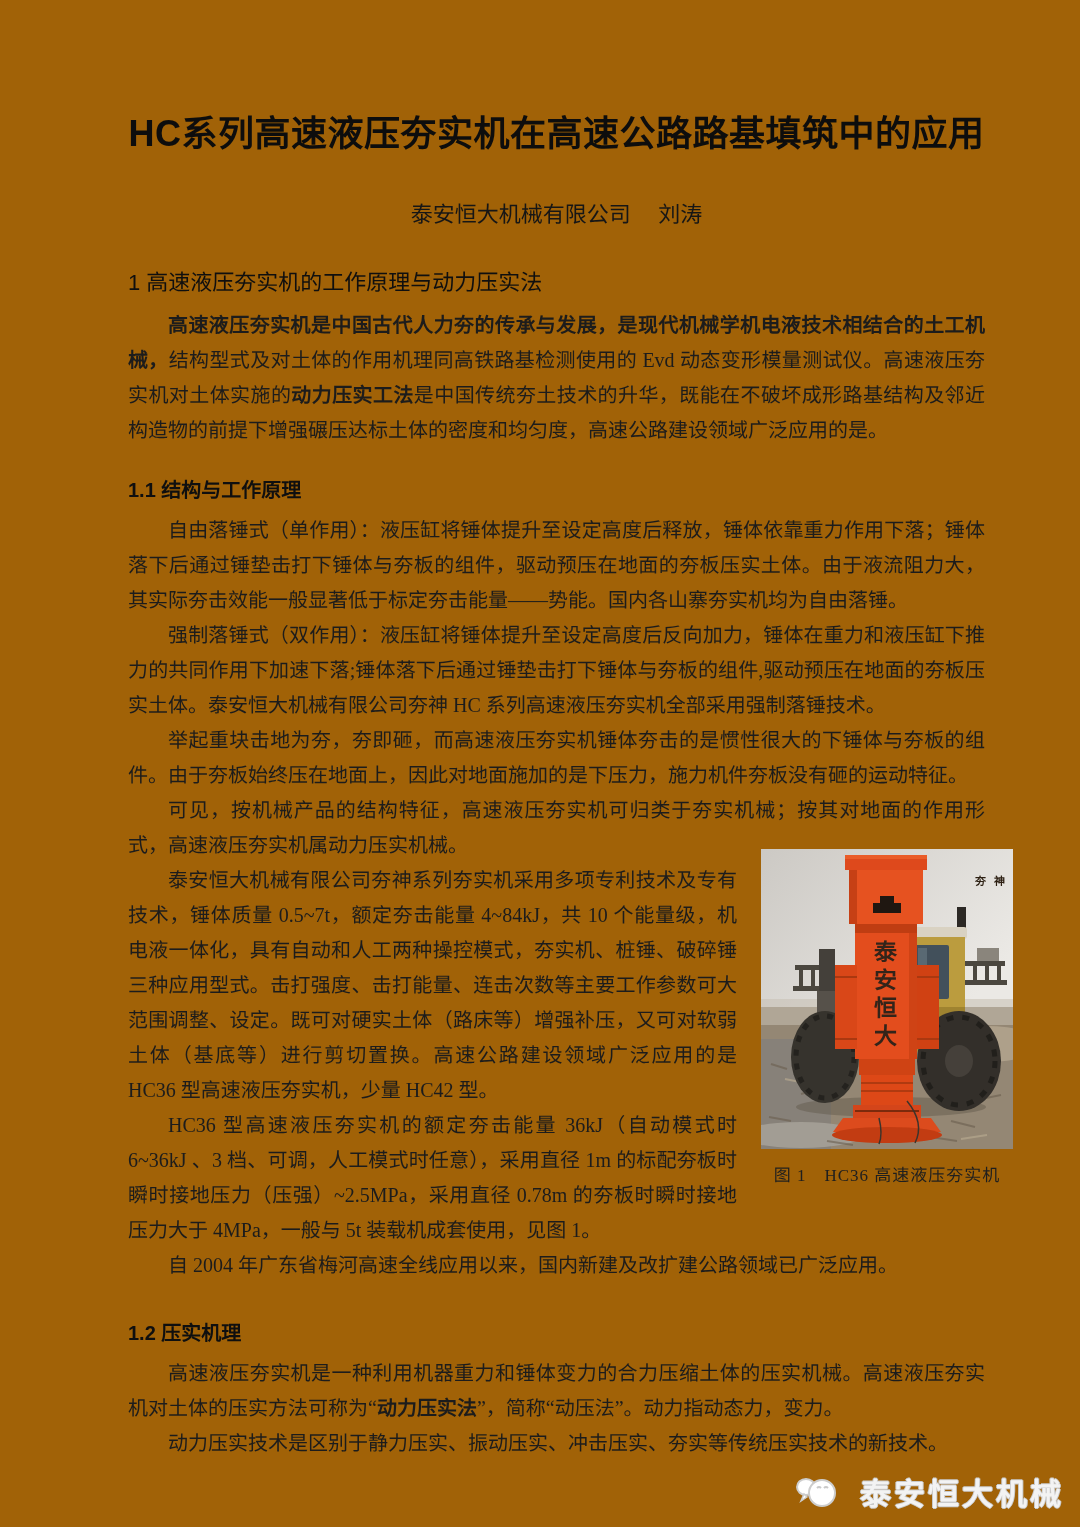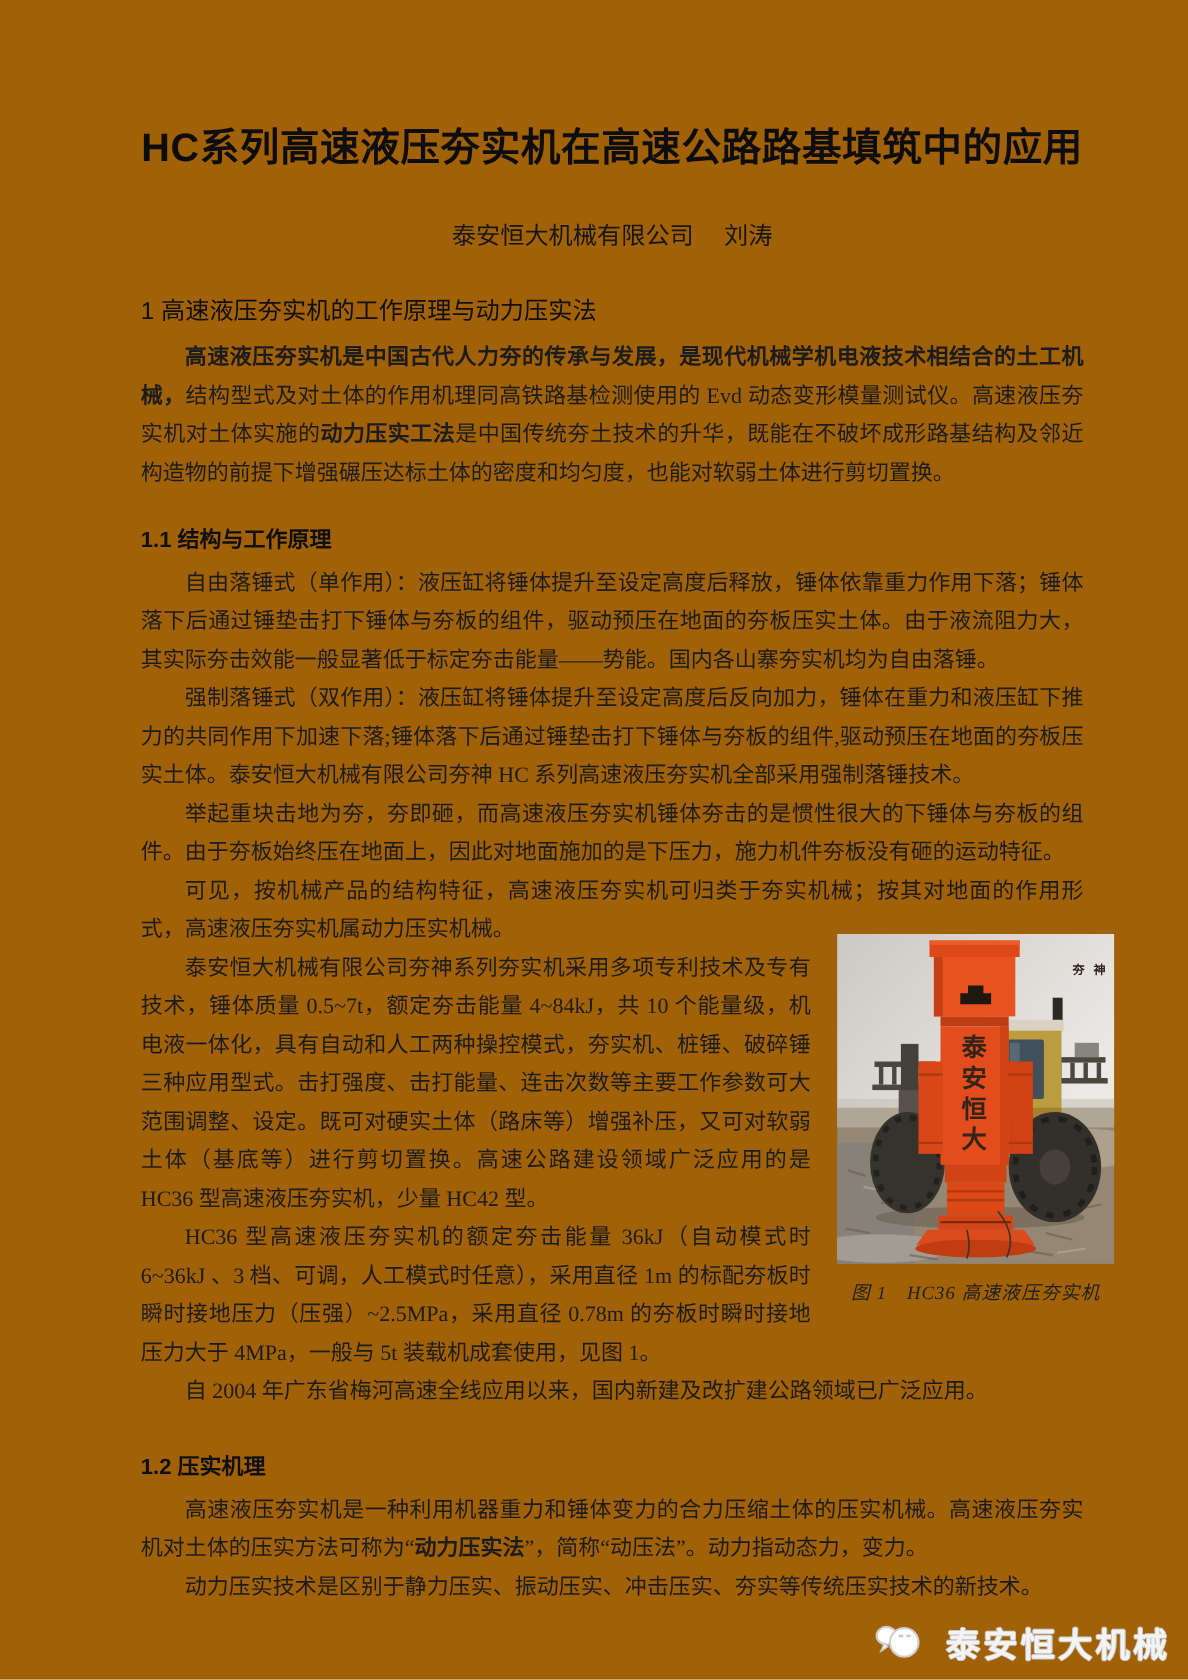--- a/index.html
+++ b/index.html
@@ -43,44 +43,43 @@
     font-size:11px; font-weight:bold; color:#2d2013;
   }
   .m-vert {
     position:absolute; top:90px; left:113px; width:26px;
     font-size:23px; line-height:28px; font-weight:bold; color:#33241a;
     word-break:break-all;
   }
   .fig figcaption {
     margin-top:12px; text-align:center; font-size:17px; letter-spacing:1px;
     color:#1f1f1f;
-    font-style:italic;
   }
 
   .watermark {
     position:absolute; right:16px; bottom:12px;
-    display:flex; align-items:center; gap:20px;
+    display:flex; align-items:flex-start; gap:20px;
   }
   .wm-text {
     font-family:"Liberation Sans","DejaVu Sans",sans-serif; font-weight:bold;
     font-size:31px; letter-spacing:3px; color:#f3f3f3;
     text-shadow:1px 0 #c9c9c9, -1px 0 #c9c9c9, 0 1px #c9c9c9, 0 -1px #c9c9c9;
   }
 </style>
 </head>
 <body>
 
 <div class="page">
   <div class="content">
 
     <h1 class="title">HC系列高速液压夯实机在高速公路路基填筑中的应用</h1>
     <div class="author">泰安恒大机械有限公司　 刘涛</div>
 
     <h2 class="h-main">1 高速液压夯实机的工作原理与动力压实法</h2>
-    <p class="para"><span class="b">高速液压夯实机是中国古代人力夯的传承与发展，是现代机械学机电液技术相结合的土工机械，</span><span>结构型式及对土体的作用机理同高铁路基检测使用的 Evd 动态变形模量测试仪。高速液压夯实机对土体实施的</span><span class="b">动力压实工法</span><span>是中国传统夯土技术的升华，既能在不破坏成形路基结构及邻近构造物的前提下增强碾压达标土体的密度和均匀度，也能对软弱土体进行剪切置换。</span></p>
+    <p class="para"><span class="b">高速液压夯实机是中国古代人力夯的传承与发展，是现代机械学机电液技术相结合的土工机械，</span><span>结构型式及对土体的作用机理同高铁路基检测使用的 Evd 动态变形模量测试仪。高速液压夯实机对土体实施的</span><span class="b">动力压实工法</span><span>是中国传统夯土技术的升华，既能在不破坏成形路基结构及邻近构造物的前提下增强碾压达标土体的密度和均匀度，高速公路建设领域广泛应用的是。</span></p>
 
     <h3 class="h-sub">1.1 结构与工作原理</h3>
     <p class="para"><span>自由落锤式（单作用）：液压缸将锤体提升至设定高度后释放，锤体依靠重力作用下落；锤体落下后通过锤垫击打下锤体与夯板的组件，驱动预压在地面的夯板压实土体。由于液流阻力大，其实际夯击效能一般显著低于标定夯击能量——势能。国内各山寨夯实机均为自由落锤。</span></p>
     <p class="para"><span>强制落锤式（双作用）：液压缸将锤体提升至设定高度后反向加力，锤体在重力和液压缸下推力的共同作用下加速下落;锤体落下后通过锤垫击打下锤体与夯板的组件,驱动预压在地面的夯板压实土体。泰安恒大机械有限公司夯神 HC 系列高速液压夯实机全部采用强制落锤技术。</span></p>
     <p class="para"><span>举起重块击地为夯，夯即砸，而高速液压夯实机锤体夯击的是惯性很大的下锤体与夯板的组件。由于夯板始终压在地面上，因此对地面施加的是下压力，施力机件夯板没有砸的运动特征。</span></p>
     <p class="para"><span>可见，按机械产品的结构特征，高速液压夯实机可归类于夯实机械；按其对地面的作用形式，高速液压夯实机属动力压实机械。</span></p>
 
     <figure class="fig">
       <div class="photo">
         <svg viewBox="0 0 252 300" width="252" height="300" aria-hidden="true">

